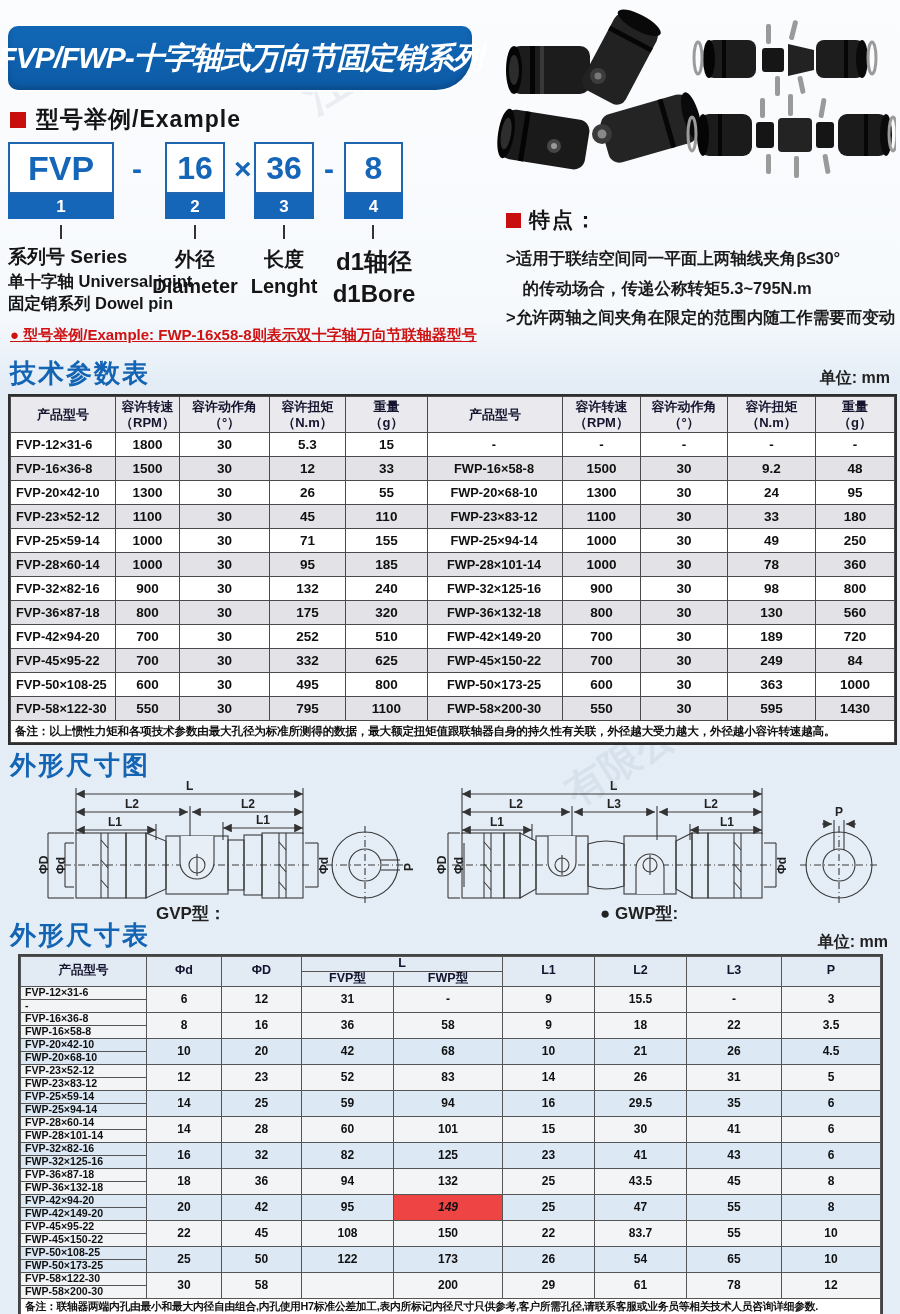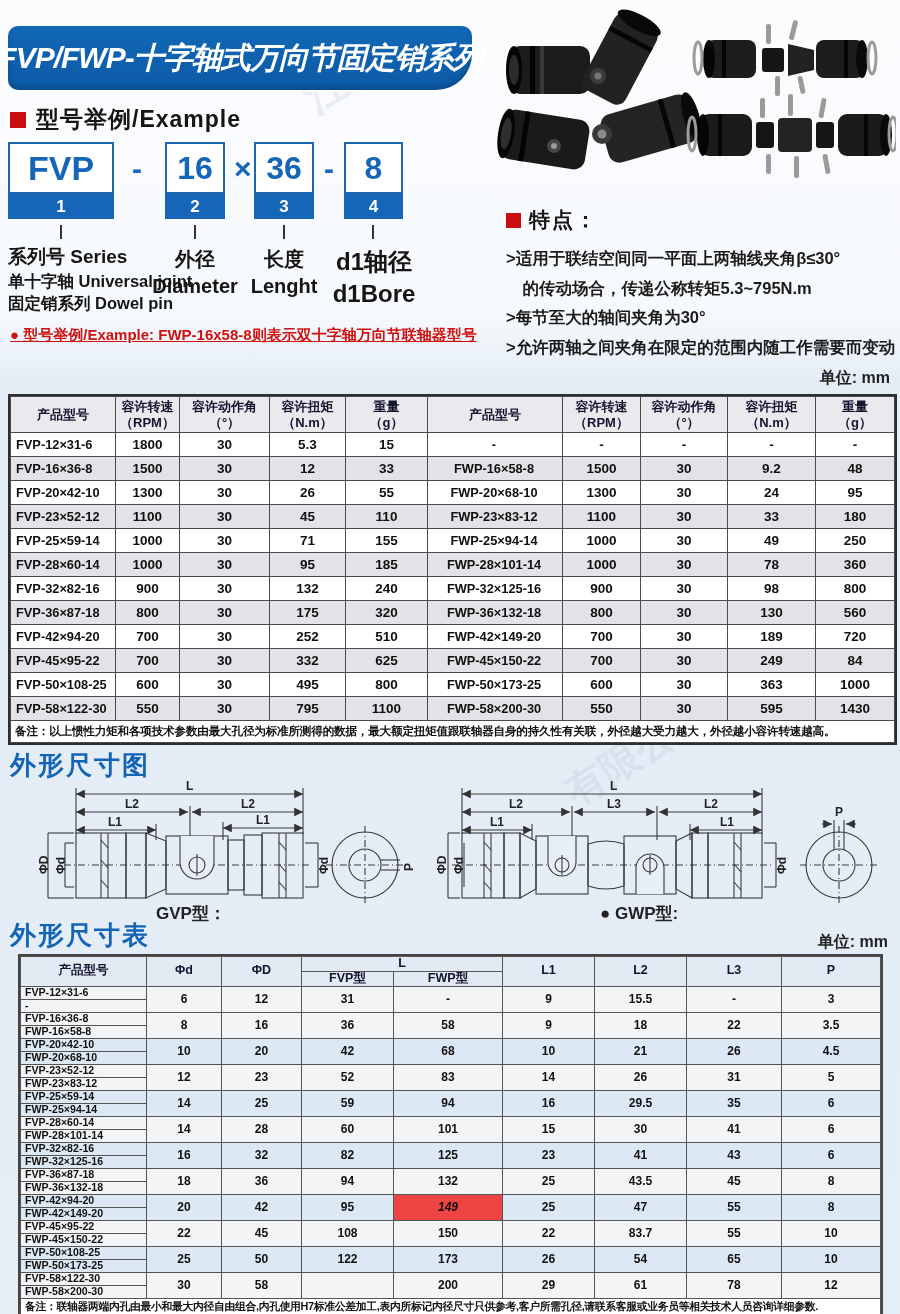--- a/index.html
+++ b/index.html
@@ -228,24 +228,24 @@
 
   <div class="red-note" style="left:10px; top:326px;text-decoration:underline;">● 型号举例/Example: FWP-16x58-8则表示双十字轴万向节联轴器型号</div>
 
   <div class="abs features">
     <div class="ft-title">
       <span class="red-sq" style="width:15px;height:15px;"></span>
       <b>特点：</b>
     </div>
     <div class="ln">&gt;适用于联结空间同一平面上两轴线夹角β≤30°</div>
     <div class="ln">　的传动场合，传递公称转矩5.3~795N.m</div>
-    <div class="ln">&gt;每节至大的轴间夹角为30°</div>
     <div class="ln">&gt;允许两轴之间夹角在限定的范围内随工作需要而变动</div>
   </div>
 
+  <div class="abs blue-title" style="left:10px; top:356px;">技术参数表</div>
   <div class="abs unit" style="right:10px; top:368px;">单位: mm</div>
 
   <div class="abs tbl-frame" style="left:8px; top:394px;">
     <table id="tech-table">
       <colgroup>
         <col style="width:105px">
           <col style="width:64px">
           <col style="width:90px">
           <col style="width:76px">
           <col style="width:82px">

